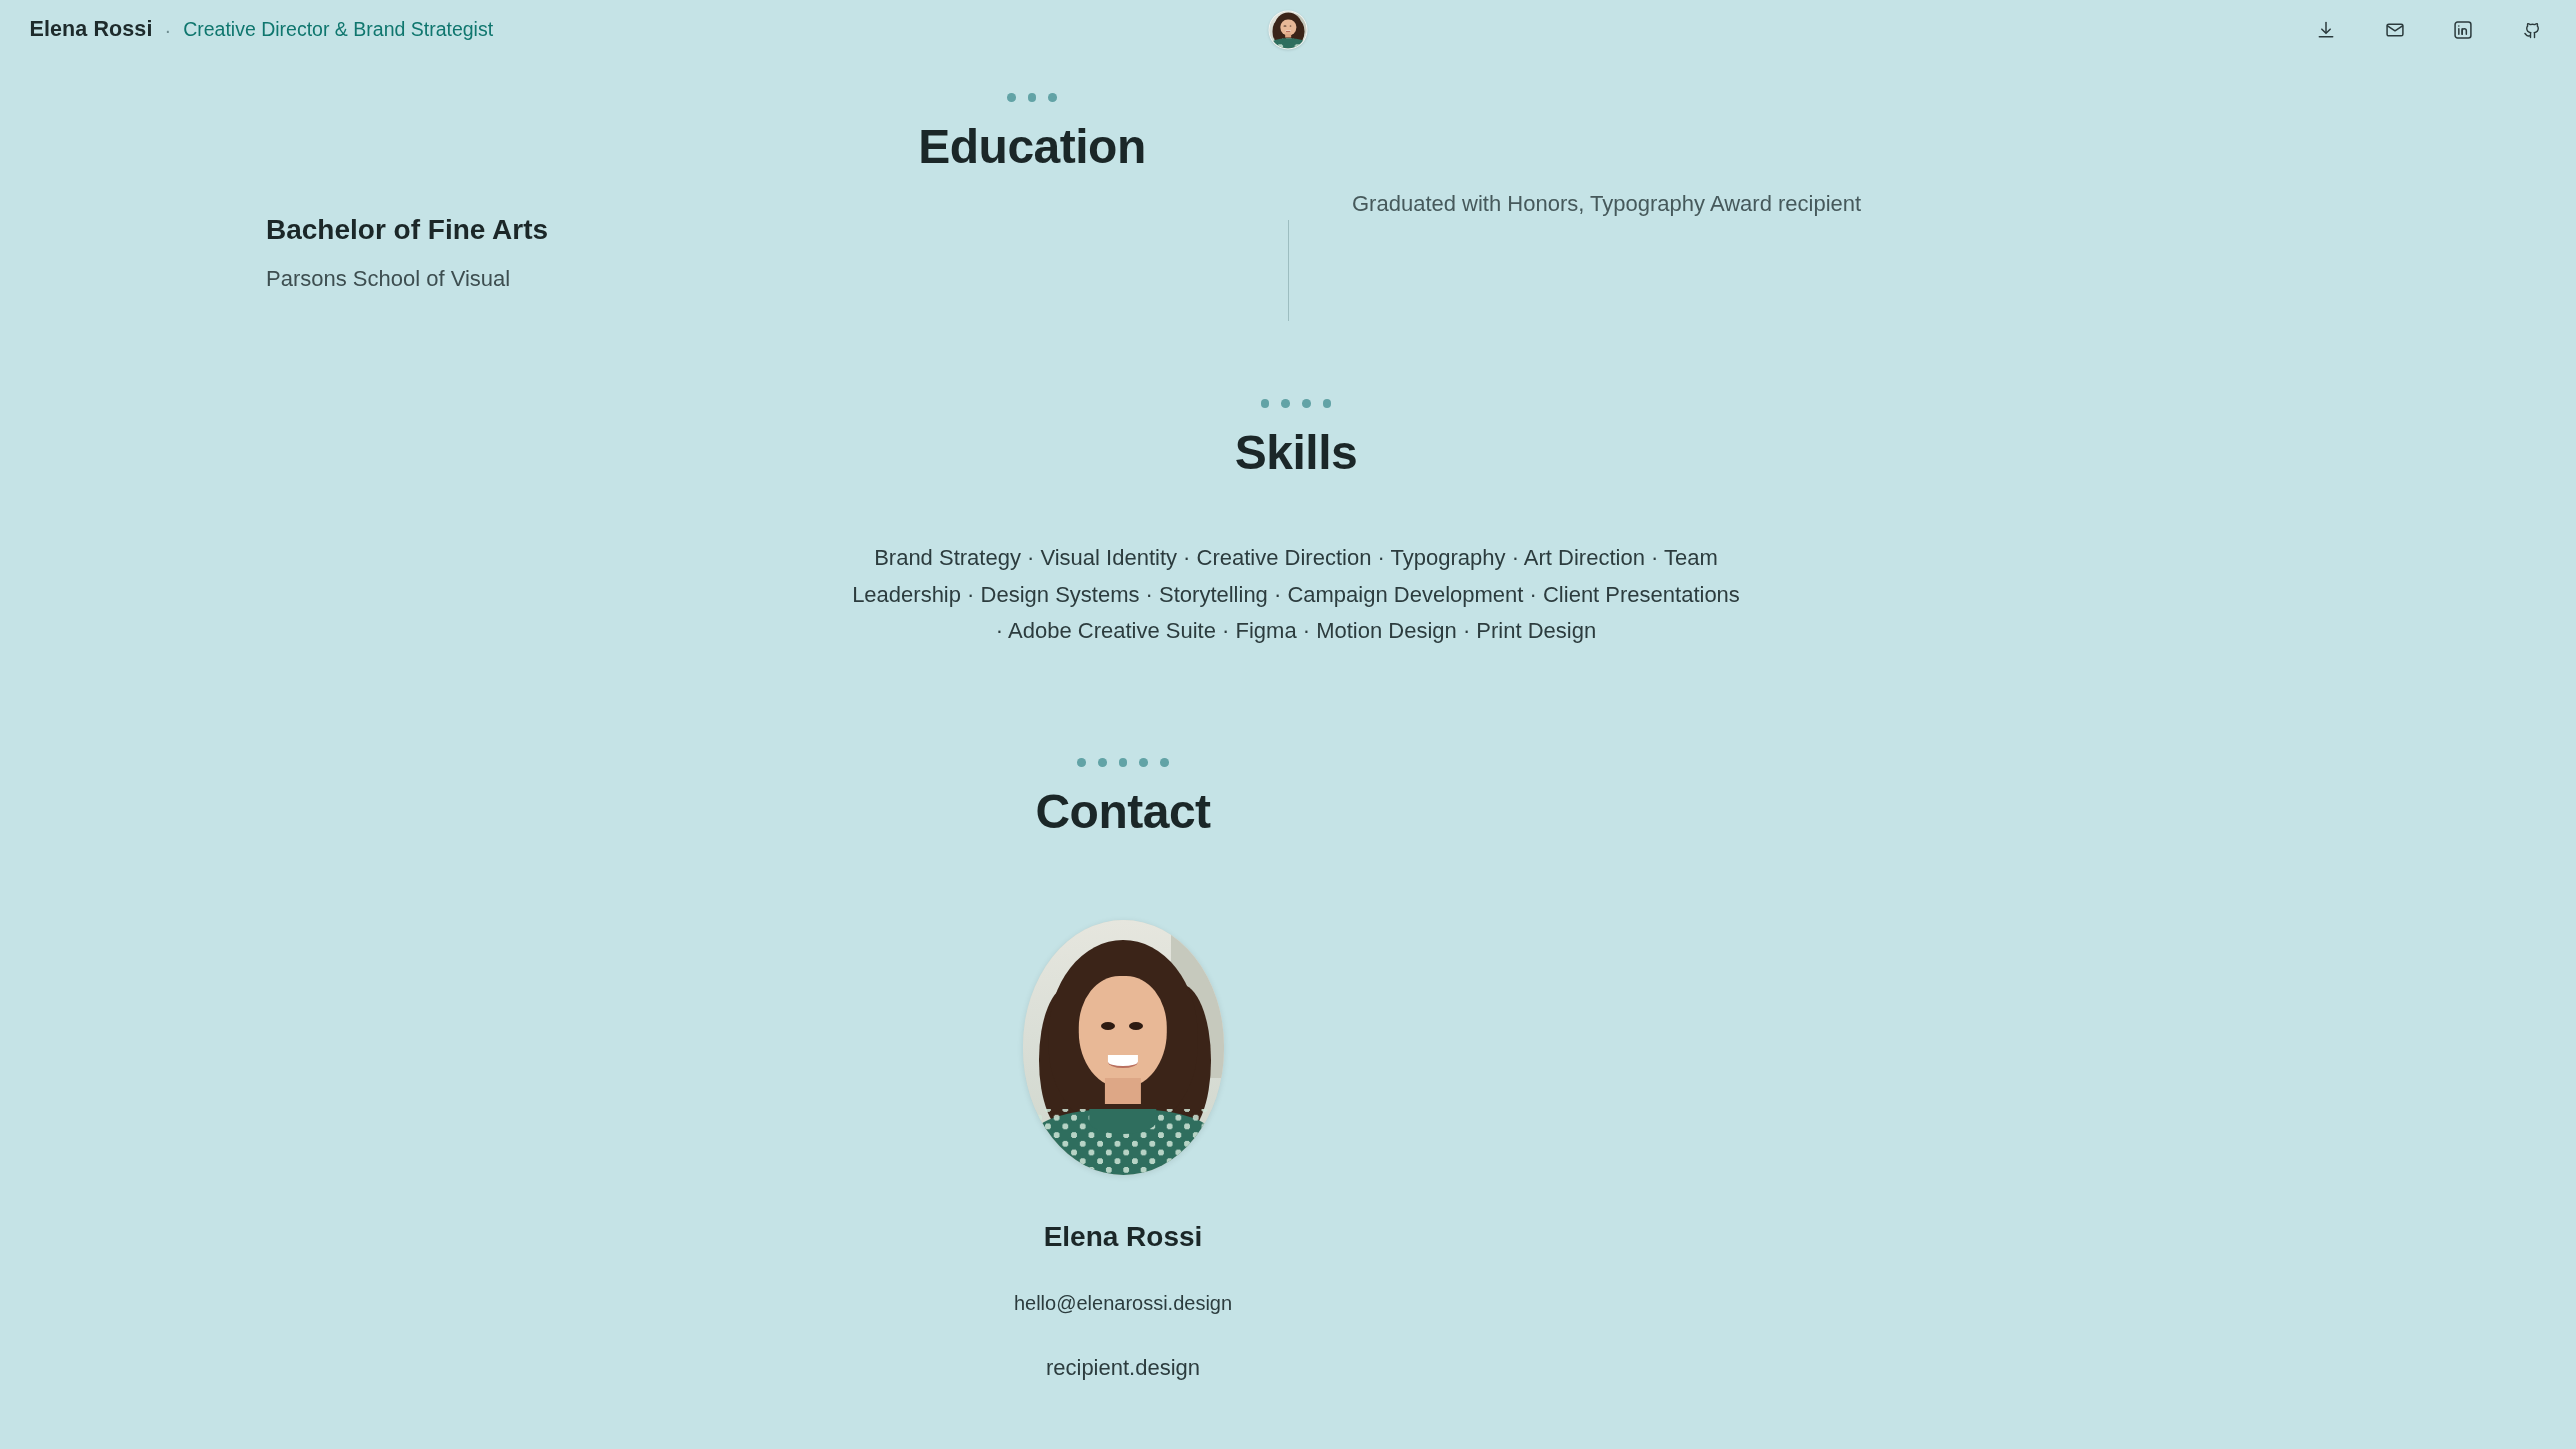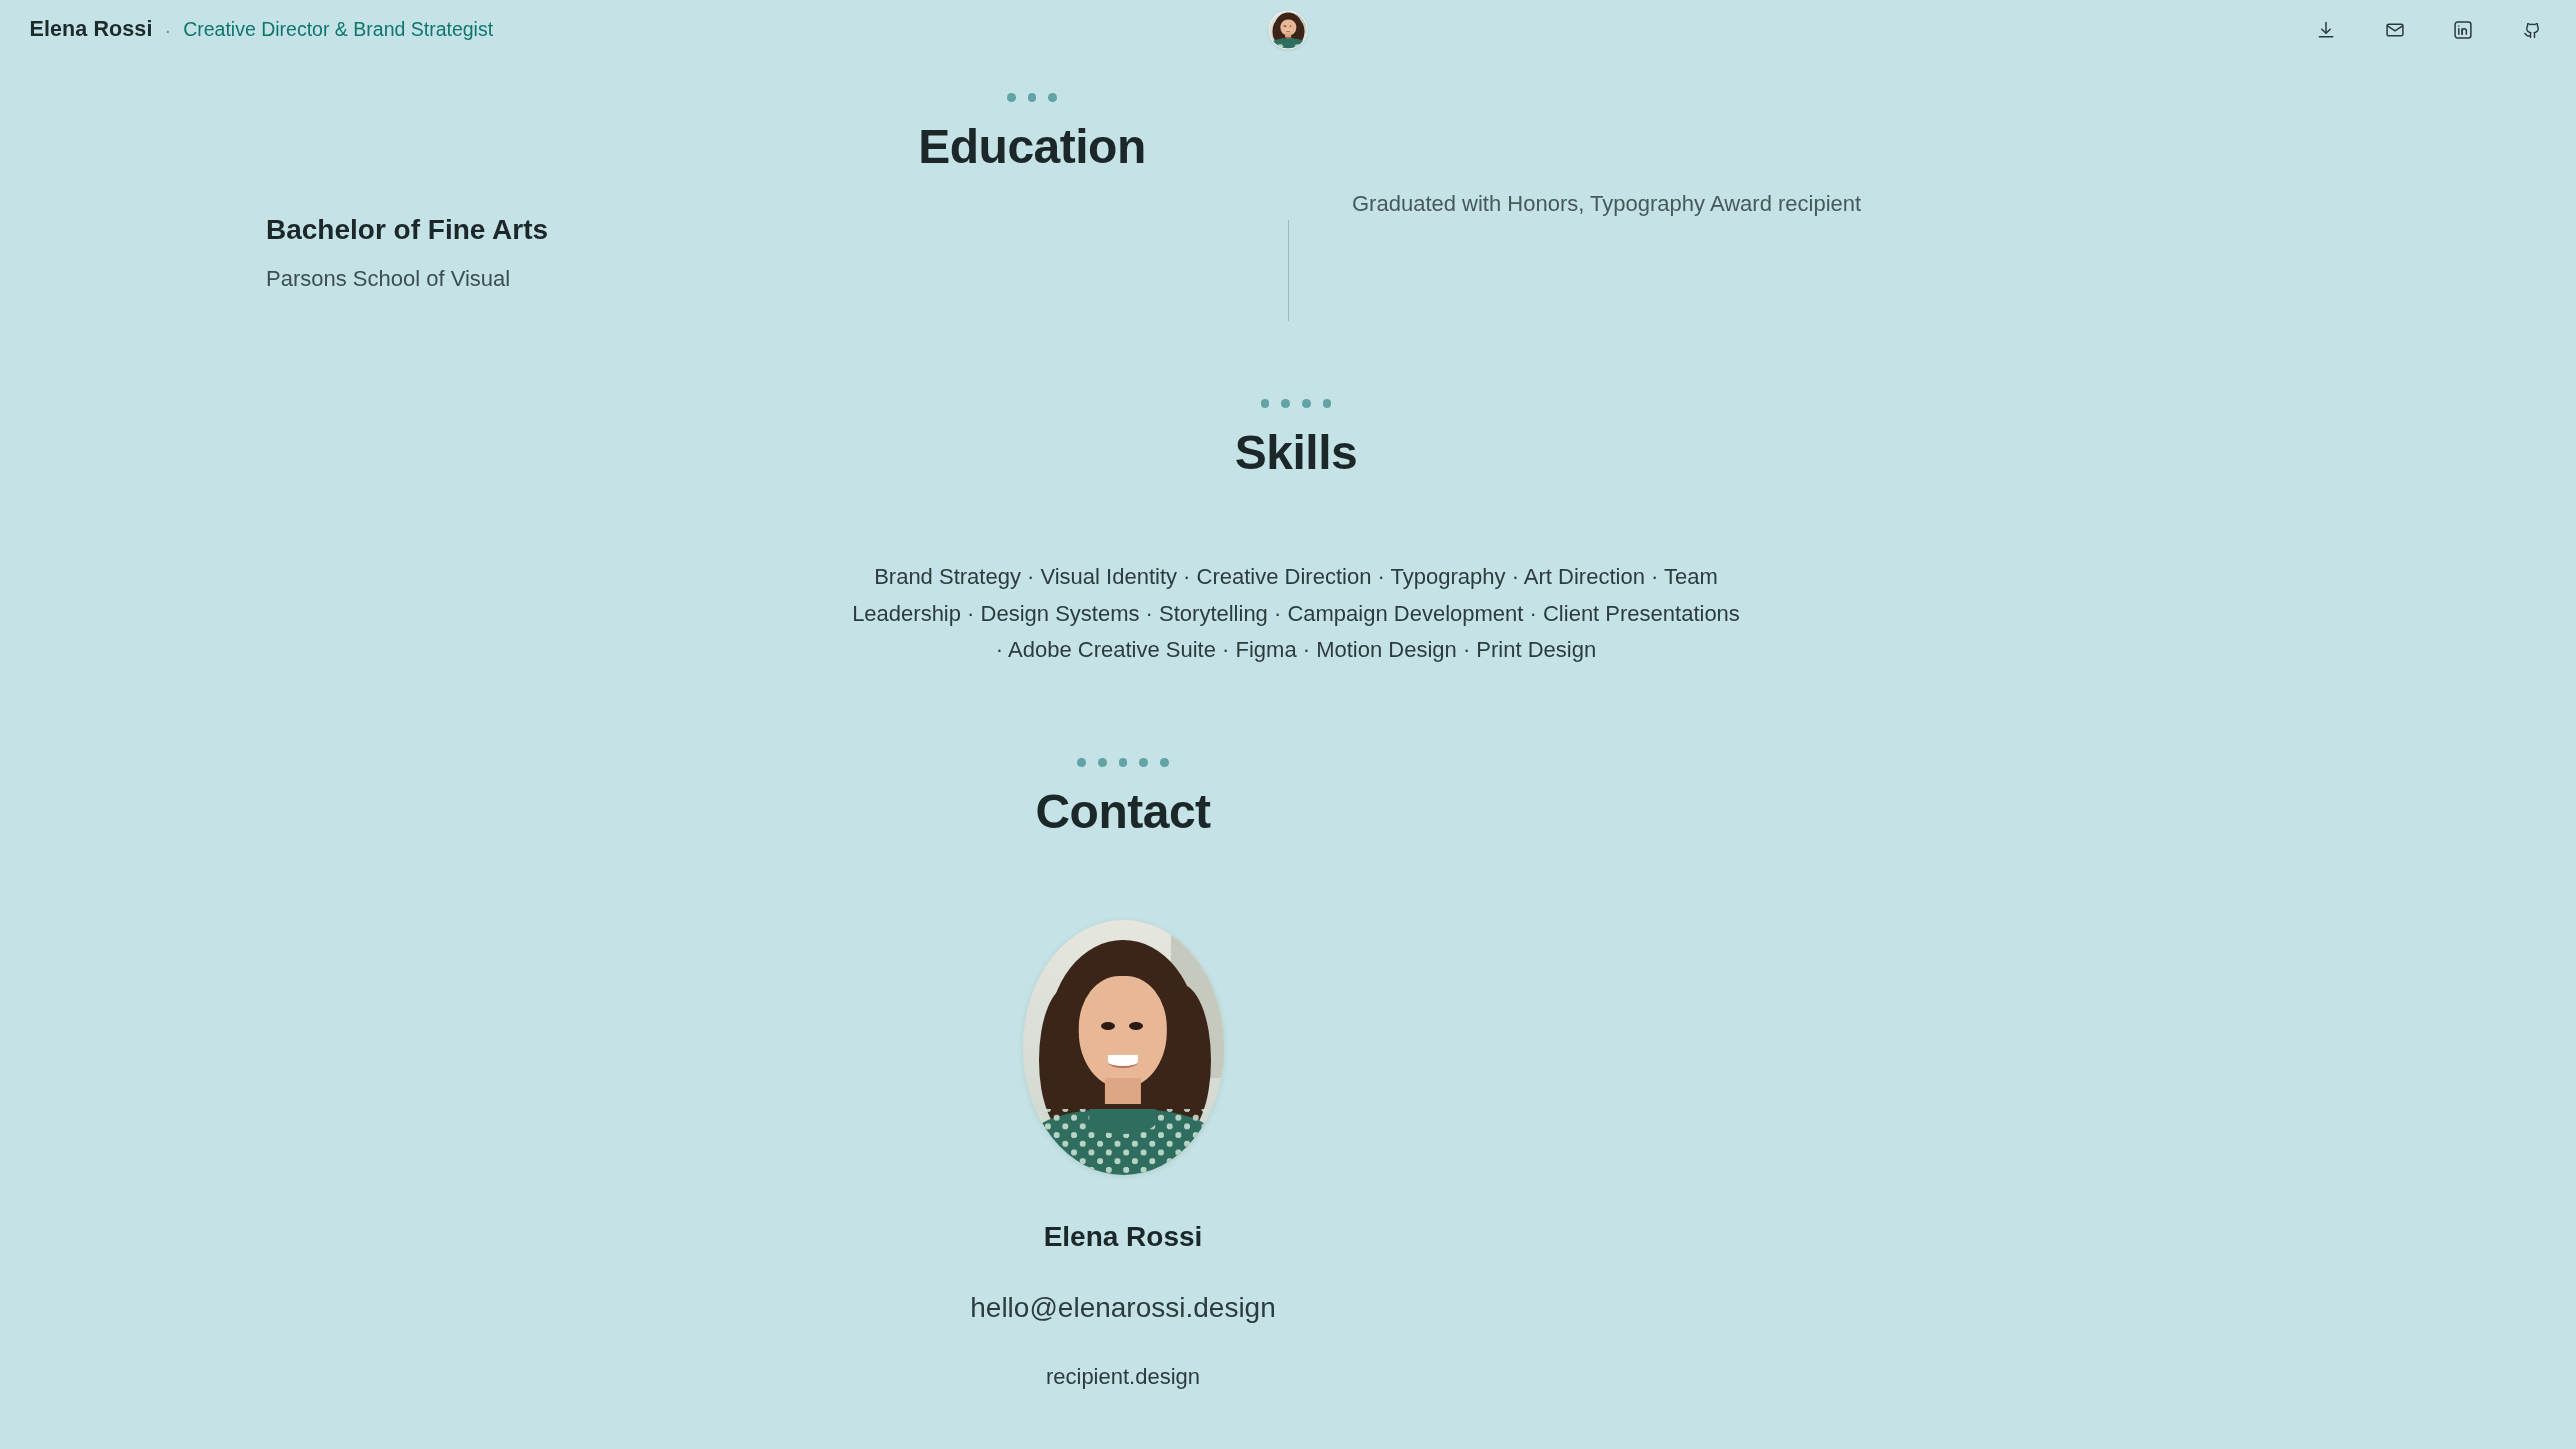--- a/index.html
+++ b/index.html
@@ -160,21 +160,21 @@
   }
 
   
   .skills-wrap {
     position: absolute;
     top: 399px;
     left: 8px;
     width: 2576px;
   }
   .skills-body {
-    margin: 79px auto 0;
+    margin: 60px auto 0;
     width: 899px;
     font-size: 22px;
     line-height: 1.66;
     color: #2c3c3e;
     text-align: center;
   }
 
   
   .contact-wrap {
     position: absolute;
@@ -193,21 +193,21 @@
     box-shadow: 0 1.3px 6.7px rgba(0,0,0,.10);
   }
   .contact-name {
     margin-top: 46px;
     font-size: 28px;
     font-weight: 700;
     color: #1b2728;
   }
   .contact-email {
     margin-top: 39px;
-    font-size: 28px;
+    font-size: 20px;
     color: #2c3c3e;
   }
   .contact-site {
     margin-top: 40px;
     font-size: 22px;
     color: #2c3c3e;
   }
 
   
   .p-bg      { position:absolute; inset:0; background:linear-gradient(180deg,#e6e6de 0%,#d8ddd5 55%,#cfd6cb 100%); }

